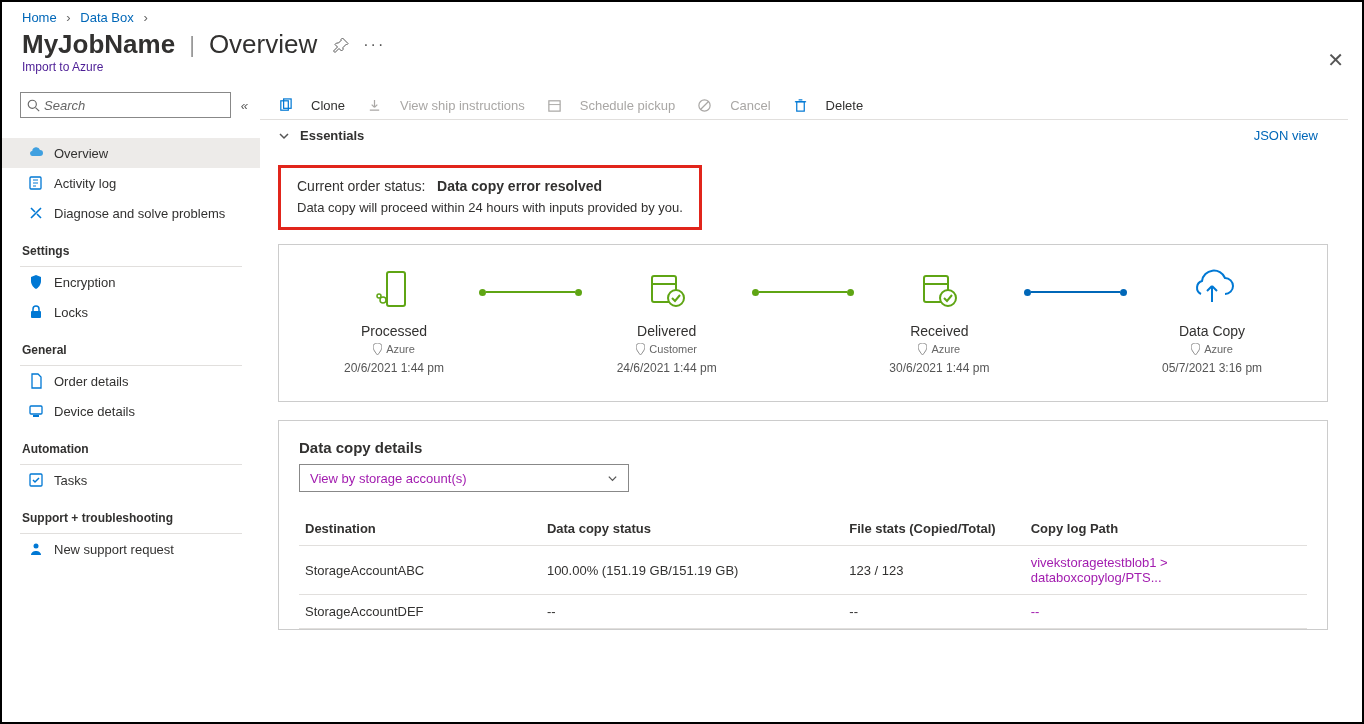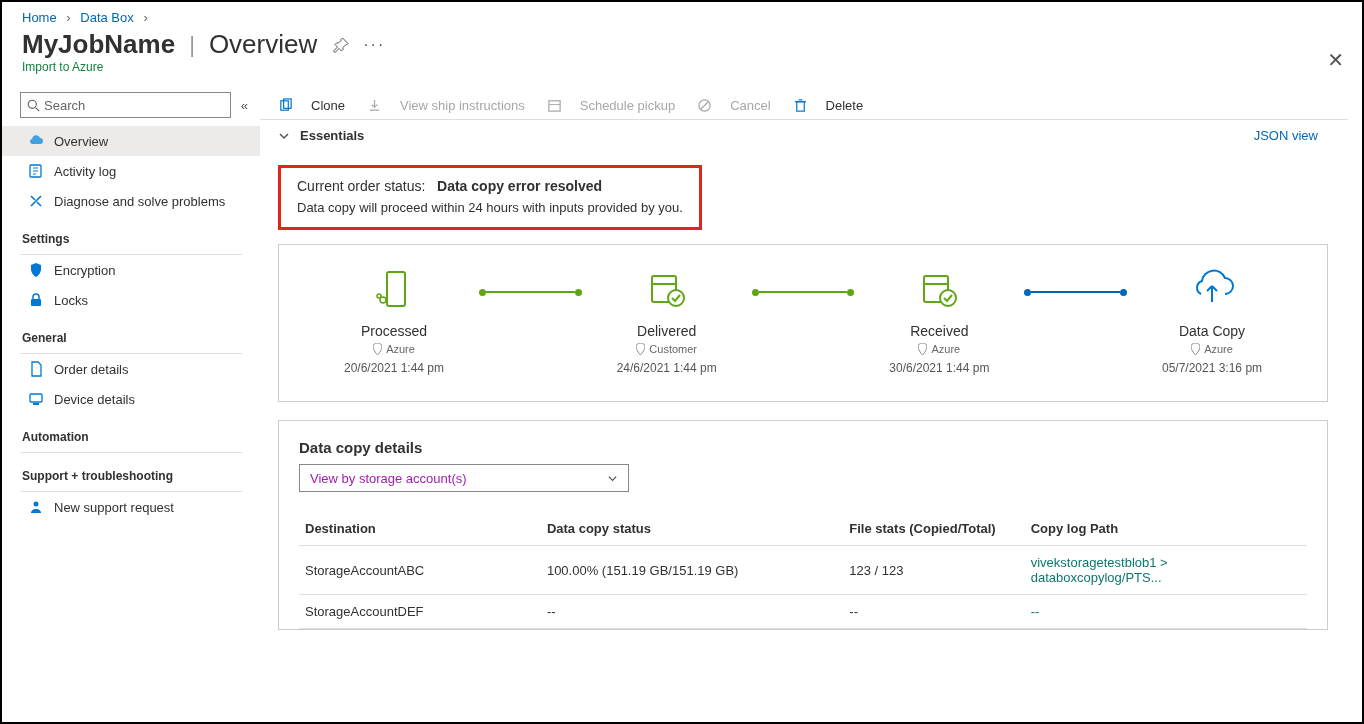--- a/index.html
+++ b/index.html
@@ -8,24 +8,24 @@
   .breadcrumbs { padding:8px 20px 0 20px; font-size:13px;}
   .breadcrumbs a { color:#0067b8; text-decoration:none; cursor:pointer;}
   .breadcrumbs .sep { color:#666; padding:0 6px;}
   .header-row { display:flex; align-items:center; padding:4px 20px 0 20px;}
   .title { font-size:26px; font-weight:600; }
   .title-sep { font-size:22px; color:#999; padding:0 14px; font-weight:300;}
   .subtitle-big { font-size:26px; font-weight:400;}
   .pin { margin-left:16px; color:#555; cursor:pointer;}
   .dots { margin-left:14px; color:#555; font-size:16px; cursor:pointer; letter-spacing:2px;}
   .close-x { position:absolute; right:18px; top:46px; font-size:20px; color:#555; cursor:pointer; font-weight:300;}
-  .sub-line { padding:0 20px 14px 20px; font-size:12px; color:#15803d;}
+  .sub-line { padding:0 20px 14px 20px; font-size:12px; color:#4c1d95;}
   .main { display:flex; height:calc(100% - 96px); }
   .sidebar { width:258px; border-right:none; padding-top:4px; position:relative;}
-  .search-row { display:flex; align-items:center; padding:0 12px 8px 18px;}
+  .search-row { display:flex; align-items:center; padding:0 12px 20px 18px;font-style:italic;}
   .search-box { flex:1; display:flex; align-items:center; border:1px solid #888; height:26px; padding:0 6px; font-size:13px; color:#666; background:#fff;}
   .search-box svg{margin-right:4px;}
   .collapse { margin-left:10px; font-size:13px; color:#555; cursor:pointer;}
   .nav-item { display:flex; align-items:center; padding:7px 12px 7px 26px; font-size:13px; cursor:pointer; gap:10px;}
   .nav-item.selected { background:#edebe9; font-weight:400;}
   .nav-item .ic { width:16px; height:16px; display:flex; align-items:center; justify-content:center;}
   .section-label { padding:16px 12px 4px 20px; font-size:12px; font-weight:600; color:#323130;}
   .hr { border-top:1px solid #e1dfdd; margin:4px 18px 0 18px;}
   .content { flex:1; padding:4px 14px 0 0; overflow:auto;}
   .toolbar { display:flex; align-items:center; gap:22px; padding:6px 0 6px 18px; font-size:13px;}
@@ -48,21 +48,21 @@
   .connector { flex:1; display:flex; align-items:center; position:relative; top:-30px;}
   .connector .line { flex:1; border-top:2px solid #5fa514;}
   .connector .dot { width:7px; height:7px; background:#5fa514; border-radius:50%;}
   .connector.blue .line{border-color:#0067b8;} .connector.blue .dot{background:#0067b8;}
   .details-card { margin:0 20px 18px 18px; border:1px solid #ccc; padding:18px 20px 0 20px;}
   .details-card h4{ font-size:15px; font-weight:600; margin-bottom:8px;}
   .viewby { border:1px solid #888; height:28px; width:330px; display:flex; align-items:center; padding:0 10px; font-size:13px; color:#a21caf; justify-content:space-between; cursor:pointer; margin-bottom:20px;}
   .tbl { width:100%; border-collapse:collapse; font-size:13px;}
   .tbl th { text-align:left; font-weight:600; padding:9px 6px; border-bottom:1px solid #e1dfdd;}
   .tbl td { padding:9px 6px; border-bottom:1px solid #e1dfdd;}
-  .tbl a { color:#0f766e; text-decoration:none; cursor:pointer;}
+  .tbl a { color:#a21caf; text-decoration:none; cursor:pointer;}
   svg { display:block; }
 </style>
 </head>
 <body>
 
 <div class="frame">
   <div class="breadcrumbs">
     <a>Home</a>
     <span class="sep">›</span>
     <a>Data Box</a>
@@ -159,20 +159,29 @@
             <svg width="16" height="16" viewBox="0 0 16 16">
               <rect x="2" y="3" width="12" height="8" rx="1" fill="none" stroke="#0078d4" stroke-width="1.3"></rect>
               <rect x="5" y="12" width="6" height="2" fill="#0078d4"></rect>
             </svg>
           </span>
         <span>Device details</span>
       </div>
 
       <div class="section-label">Automation</div>
       <div class="hr"></div>
+      <div class="nav-item">
+        <span class="ic">
+            <svg width="16" height="16" viewBox="0 0 16 16">
+              <rect x="2" y="2" width="12" height="12" rx="1" fill="none" stroke="#0078d4" stroke-width="1.3"></rect>
+              <path d="M5 8l2 2 4-4" fill="none" stroke="#0078d4" stroke-width="1.5"></path>
+            </svg>
+          </span>
+        <span>Tasks</span>
+      </div>
 
       <div class="section-label">Support + troubleshooting</div>
       <div class="hr"></div>
       <div class="nav-item">
         <span class="ic">
             <svg width="16" height="16" viewBox="0 0 16 16">
               <circle cx="8" cy="5" r="2.5" fill="#0078d4"></circle>
               <path d="M3 14c0-2.5 2.5-4 5-4s5 1.5 5 4" fill="#0078d4"></path>
             </svg>
           </span>

